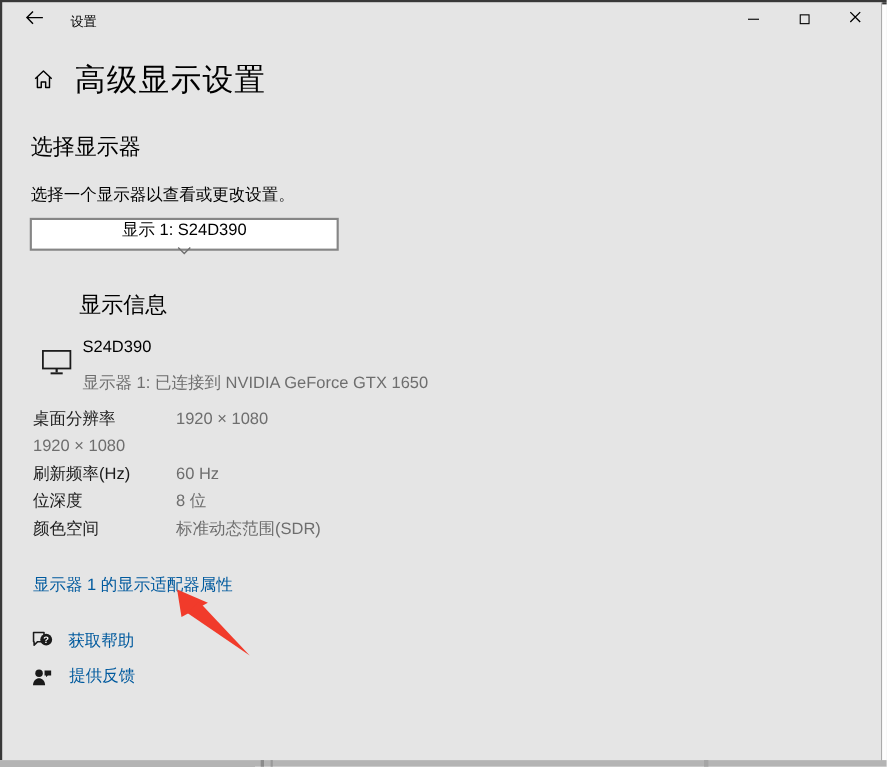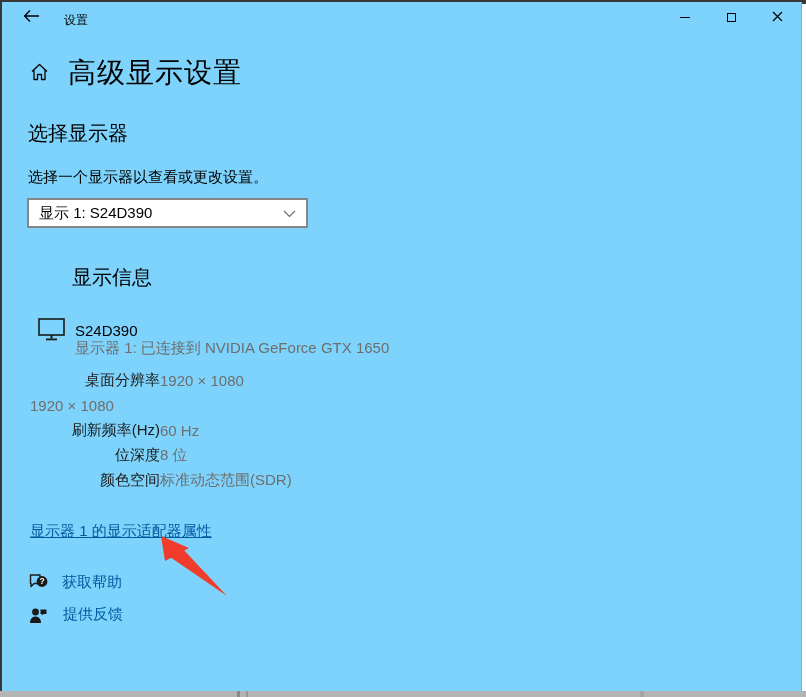--- a/index.html
+++ b/index.html
@@ -1,20 +1,20 @@
 <!DOCTYPE html>
 <html><head>
 <meta charset="utf-8">
 <style>
   * { margin:0; padding:0; box-sizing:border-box; }
   html,body { width:806px; height:697px; overflow:hidden;
     font-family:"Liberation Sans","DejaVu Sans",sans-serif; background:#ffffff; }
 
   .window { position:absolute; left:0; top:0; width:806px; height:691px;
-    background:#7dd3fc; border-top:2px solid #383838; border-left:2px solid #383838; }
+    background:#e5e5e5; border-top:2px solid #383838; border-left:2px solid #383838; }
   .right-edge { position:absolute; top:0; right:4px; width:1px; height:691px;
     background:#a3a3a3; }
   .right-corner { position:absolute; top:0; right:0; width:4px; height:691px;
     background:#fdfdfd; border-top:2px solid #383838; }
 
   
   .titlebar { position:absolute; left:0; top:0; width:100%; height:32px; }
   .back-btn { position:absolute; left:8px; top:2px; width:42px; height:28px;
     display:flex; align-items:center; justify-content:center; cursor:pointer; }
   .app-title { position:absolute; left:62px; top:10px; font-size:12px; color:#000; }
@@ -26,34 +26,34 @@
   .home-icon { position:absolute; left:28px; top:61px; }
   .page-title { position:absolute; left:66px; top:52px; font-size:28px;
     font-weight:400; color:#000; letter-spacing:1px; }
 
   
   .section-heading { position:absolute; font-size:20px; font-weight:400; color:#000; }
   .body-text { position:absolute; font-size:15px; color:#000; }
 
   .dropdown { position:absolute; left:25px; top:196px; width:281px; height:30px;
     border:2px solid #868686; background:#fff; display:flex; align-items:center;
-    padding:0 10px; cursor:pointer; }
+    padding:0 10px; cursor:pointer;flex-direction:column; }
   .dropdown-value { font-size:15px; color:#000; flex:1; }
 
   .monitor-icon { position:absolute; left:36px; top:316px; }
-  .monitor-name { position:absolute; left:73px; top:320px; font-size:15px; color:#000; }
+  .monitor-name { position:absolute; left:73px; top:305px; font-size:15px; color:#000; }
   .monitor-status { position:absolute; left:73px; top:337px; font-size:15px; color:#6e6e6e; }
 
   .props { position:absolute; left:28px; top:366px; }
   .prop-row { display:flex; height:25px; align-items:center; }
-  .prop-label { width:130px; font-size:15px; color:#1a1a1a;text-align:right; }
+  .prop-label { width:130px; font-size:15px; color:#1a1a1a; }
   .prop-value { font-size:15px; color:#6e6e6e; }
 
   .adapter-link { position:absolute; left:28px; top:520px; font-size:15px;
-    color:#005a9e; text-decoration:underline; cursor:pointer; }
+    color:#005a9e; cursor:pointer; }
 
   .footer-item { position:absolute; display:flex; align-items:center; cursor:pointer; }
   .footer-item .lbl { font-size:15px; color:#005a9e; }
   .help-item { left:26px; top:571px; }
   .feedback-item { left:27px; top:603px; }
   .footer-icon { width:34px; display:flex; align-items:center; }
 
   .annotation-arrow { position:absolute; left:150px; top:528px; pointer-events:none; }
 
   

